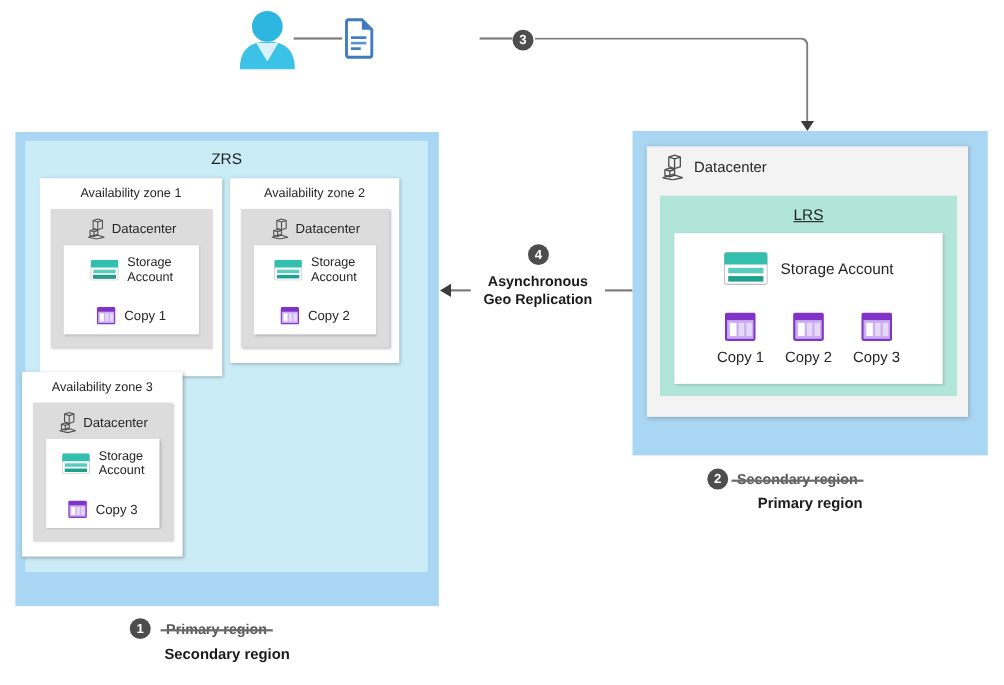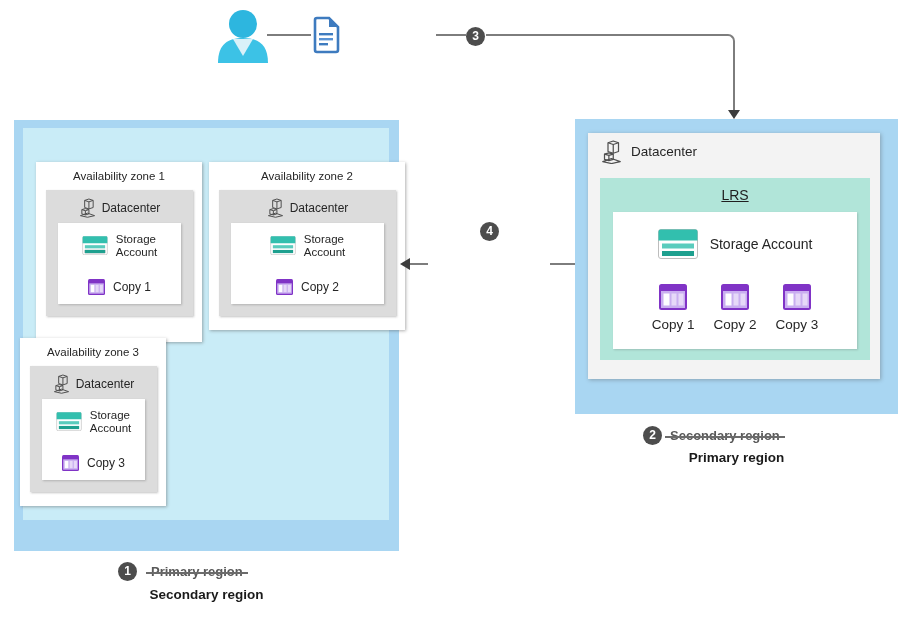--- a/index.html
+++ b/index.html
@@ -70,20 +70,21 @@
   </svg>
 
 
   <div class="hline" style="left:436px;top:34px;width:30px"></div>
   <div class="step-circle" style="left:466px;top:27px">3</div>
   <div class="elbow" style="left:486px;top:34px;width:249px;height:78px"></div>
   <div class="arrow-down" style="left:728px;top:110px"></div>
 
   <div class="zrs-outer"></div>
   <div class="zrs-inner"></div>
+  <div class="zrs-title">ZRS</div>
 
   <div class="zone" style="left:36px;top:162px;width:166px;height:180px">
     <div class="zone-title">Availability zone 1</div>
     <div class="dc-box">
       <div class="dc-row">
         <svg width="17" height="21" viewBox="0 0 24 28">
           <g fill="none" stroke="#4f4f4f" stroke-width="1.4" stroke-linejoin="round">
             <path d="M8 4 L14 2 L20 4 L20 14 L14 16 L8 14 Z"></path>
               <path d="M8 4 L14 6 L20 4"></path>
               <path d="M14 6 L14 16"></path>
@@ -114,21 +115,21 @@
             <rect x="4.5" y="9.5" width="6" height="12" fill="#fdfcff"></rect>
             <rect x="12.5" y="9.5" width="5" height="12" fill="#e6d8f8"></rect>
             <rect x="19.5" y="9.5" width="5" height="12" fill="#e6d8f8"></rect>
           </svg>
           <span>Copy 1</span>
         </div>
       </div>
     </div>
   </div>
 
-  <div class="zone" style="left:209px;top:162px;width:196px;height:168px">
+  <div class="zone" style="left:209px;top:162px;width:154px;height:168px">
     <div class="zone-title">Availability zone 2</div>
     <div class="dc-box">
       <div class="dc-row">
         <svg width="17" height="21" viewBox="0 0 24 28">
           <g fill="none" stroke="#4f4f4f" stroke-width="1.4" stroke-linejoin="round">
             <path d="M8 4 L14 2 L20 4 L20 14 L14 16 L8 14 Z"></path>
               <path d="M8 4 L14 6 L20 4"></path>
               <path d="M14 6 L14 16"></path>
             <path d="M4 17 L9 15.5 L14 17 L14 23 L9 24.5 L4 23 Z"></path>
               <path d="M4 17 L9 18.5 L14 17"></path>
@@ -201,20 +202,22 @@
           </svg>
           <span>Copy 3</span>
         </div>
       </div>
     </div>
   </div>
 
   <div class="arrow-left" style="left:400px;top:258px"></div>
   <div class="hline" style="left:410px;top:263px;width:18px"></div>
   <div class="step-circle" style="left:480px;top:222px">4</div>
+  <div class="geo-label">Asynchronous
+Geo Replication</div>
   <div class="hline" style="left:550px;top:263px;width:25px"></div>
 
   <div class="lrs-outer"></div>
   <div class="panel"></div>
   <div class="dc-row-big">
     <svg width="21" height="25" viewBox="0 0 24 28">
       <g fill="none" stroke="#4f4f4f" stroke-width="1.4" stroke-linejoin="round">
         <path d="M8 4 L14 2 L20 4 L20 14 L14 16 L8 14 Z"></path>
           <path d="M8 4 L14 6 L20 4"></path>
           <path d="M14 6 L14 16"></path>

